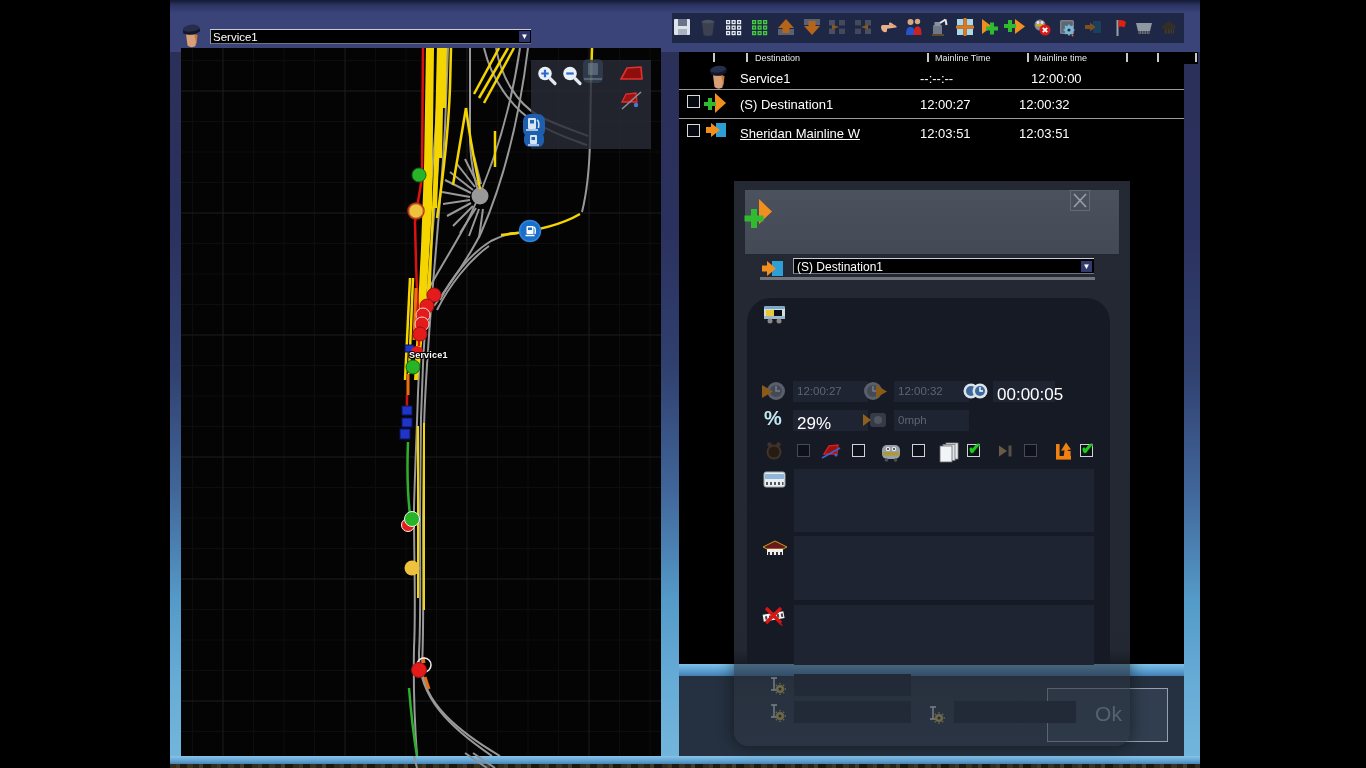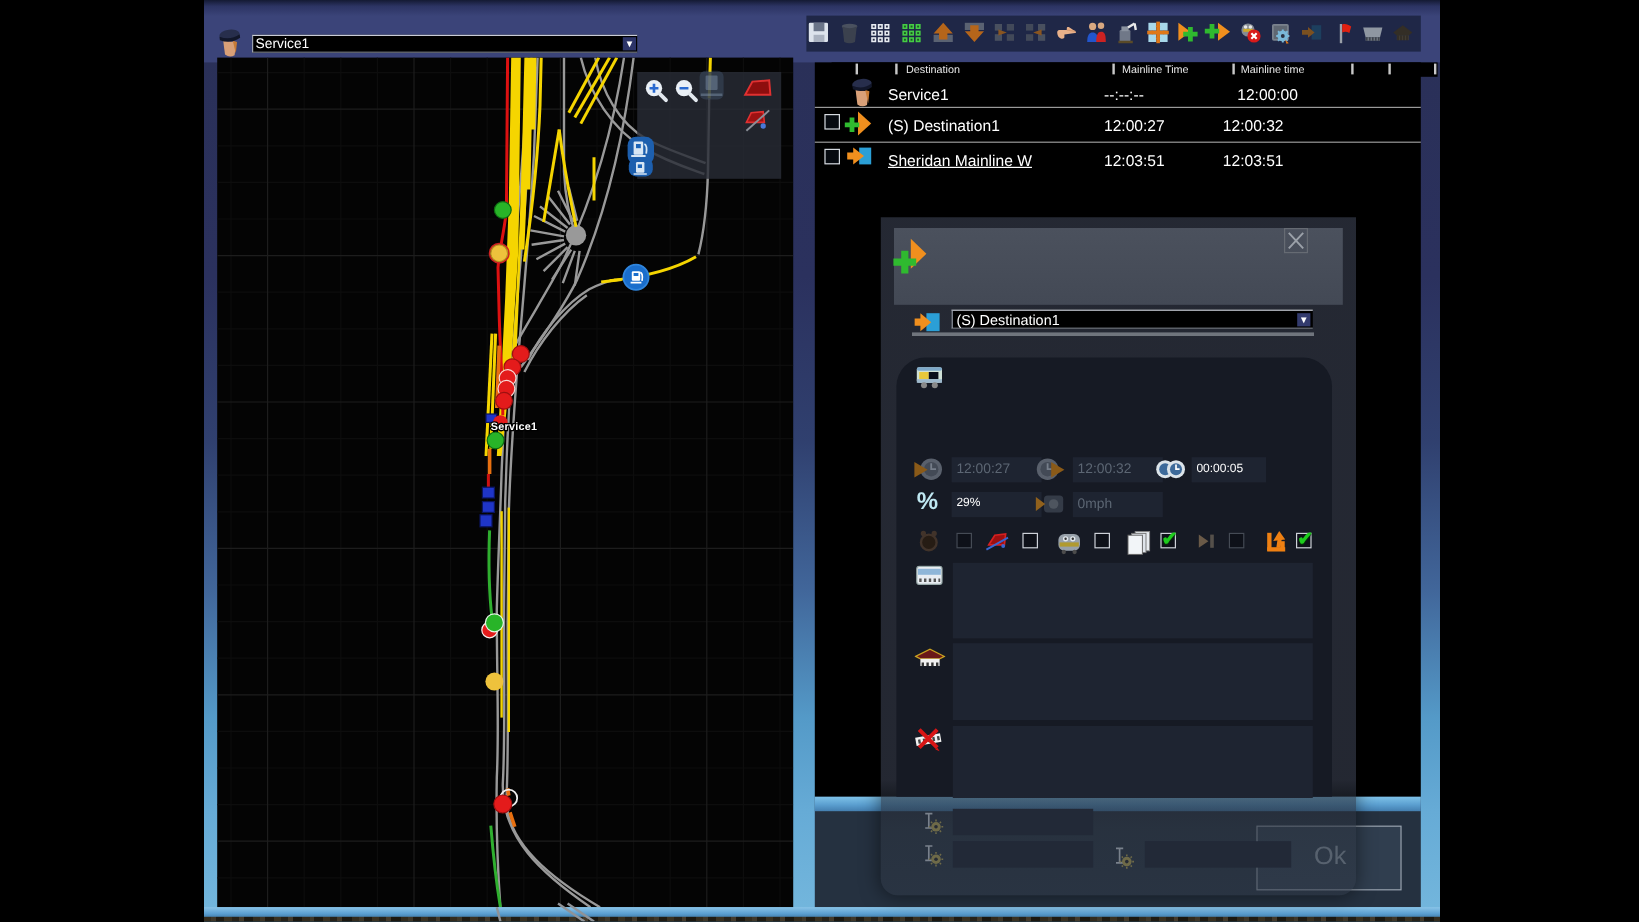--- a/index.html
+++ b/index.html
@@ -38,21 +38,21 @@
 #dhdr{position:absolute;left:11px;top:9px;width:374px;height:64px;
  background:linear-gradient(180deg,#4b515d 0%,#434955 100%);}
 #dclose{position:absolute;left:336px;top:9px;width:20px;height:21px;border:1px solid #666b73;}
 #ddrop{position:absolute;left:59px;top:77px;width:301px;height:16px;background:#000;
  border-top:1.5px solid #c9ccd6;border-left:1px solid #9aa0ae;border-bottom:1px solid #70767f;color:#fff;font-size:12px;}
 #ddrop .btn{position:absolute;right:2px;top:1.5px;width:11px;height:11px;background:#333b6e;color:#fff;font-size:8px;line-height:12px;text-align:center;}
 #ddiv{position:absolute;left:26px;top:96px;width:335px;height:2.5px;background:#70757d;}
 #dpanel{position:absolute;left:13px;top:117px;width:363px;height:366px;background:#161a24;border-radius:24px 24px 0 0;}
 .fbox{position:absolute;background:#1e2431;}
 .ftxt{position:absolute;font-size:11.5px;color:#5c6673;}
-.ftxtw{position:absolute;font-size:10px;color:#fff;}
+.ftxtw{position:absolute;font-size:17px;color:#fff;}
 .icon{position:absolute;}
 .cb2{position:absolute;width:13px;height:13px;border:1.5px solid #ced2d9;background:rgba(5,8,14,0.5);}
 .cb2.dim{border-color:#454b55;}
 .chk{position:absolute;font-size:16px;font-weight:bold;color:#1ecc1e;left:0px;top:-6px;text-shadow:0 1px 1px #054005;}
 svg{position:absolute;left:0;top:0;}
 </style>
 </head>
 <body>
 <div id="win">
   <div id="topbar"></div>

